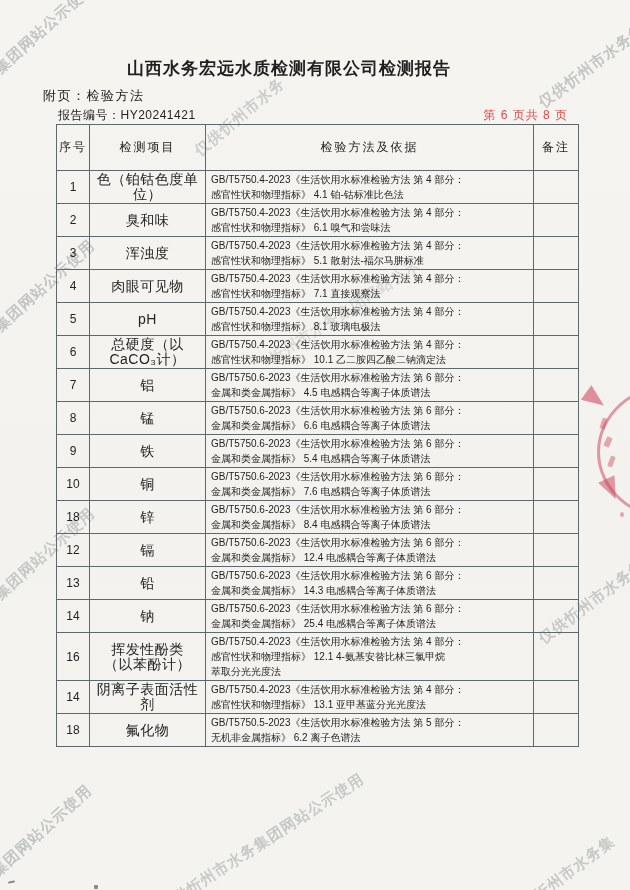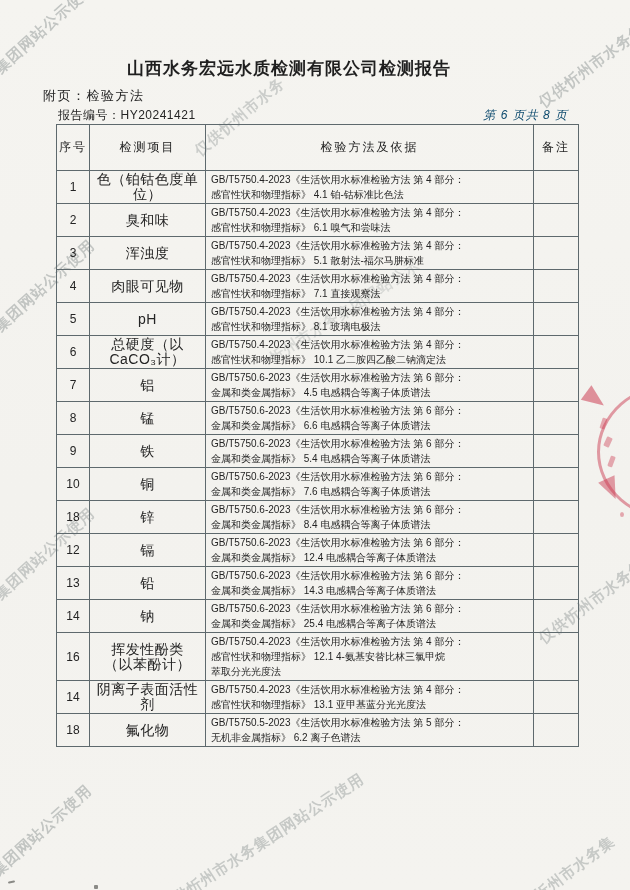--- a/index.html
+++ b/index.html
@@ -13,21 +13,21 @@
   .wm{
     position:absolute;font-size:15px;color:#9aa09f;white-space:nowrap;
     letter-spacing:1px;font-weight:bold;
   }
   .title{
     position:absolute;top:57px;left:0;width:578px;text-align:center;
     font-size:17px;font-weight:bold;letter-spacing:1px;color:#1f1f1f;
   }
   .appendix{position:absolute;top:87px;left:43px;font-size:13px;letter-spacing:1.5px;color:#242424;}
   .report-line{position:absolute;top:107px;left:58px;font-size:12px;color:#242424;letter-spacing:0.5px;}
-  .page-ind{position:absolute;top:107px;right:62px;font-size:12px;color:#0c4a6e;letter-spacing:1px;font-style:italic;}
+  .page-ind{position:absolute;top:107px;right:62px;font-size:12px;color:#ef4444;letter-spacing:1px;}
   table.methods{
     position:absolute;top:124px;left:56px;width:522px;
     border-collapse:collapse;table-layout:fixed;
   }
   table.methods th,table.methods td{
     border:1px solid #5e696d;vertical-align:middle;
     overflow:hidden;background:transparent;
   }
   table.methods th{height:43px;font-size:12px;font-weight:normal;letter-spacing:2px;color:#242424;}
   tr.h2{height:33px;}

